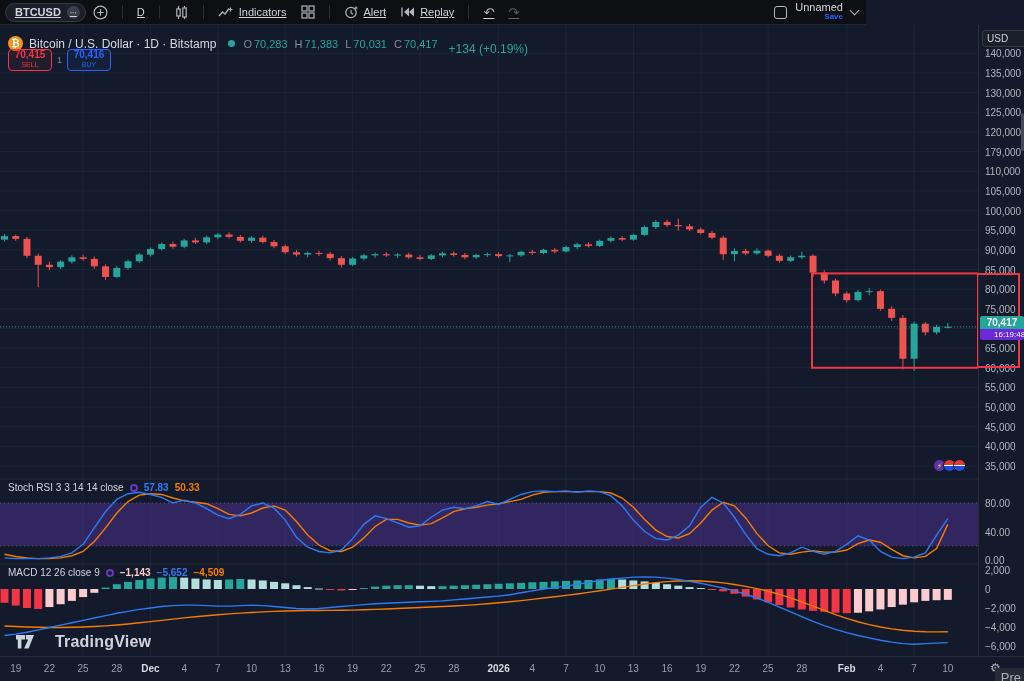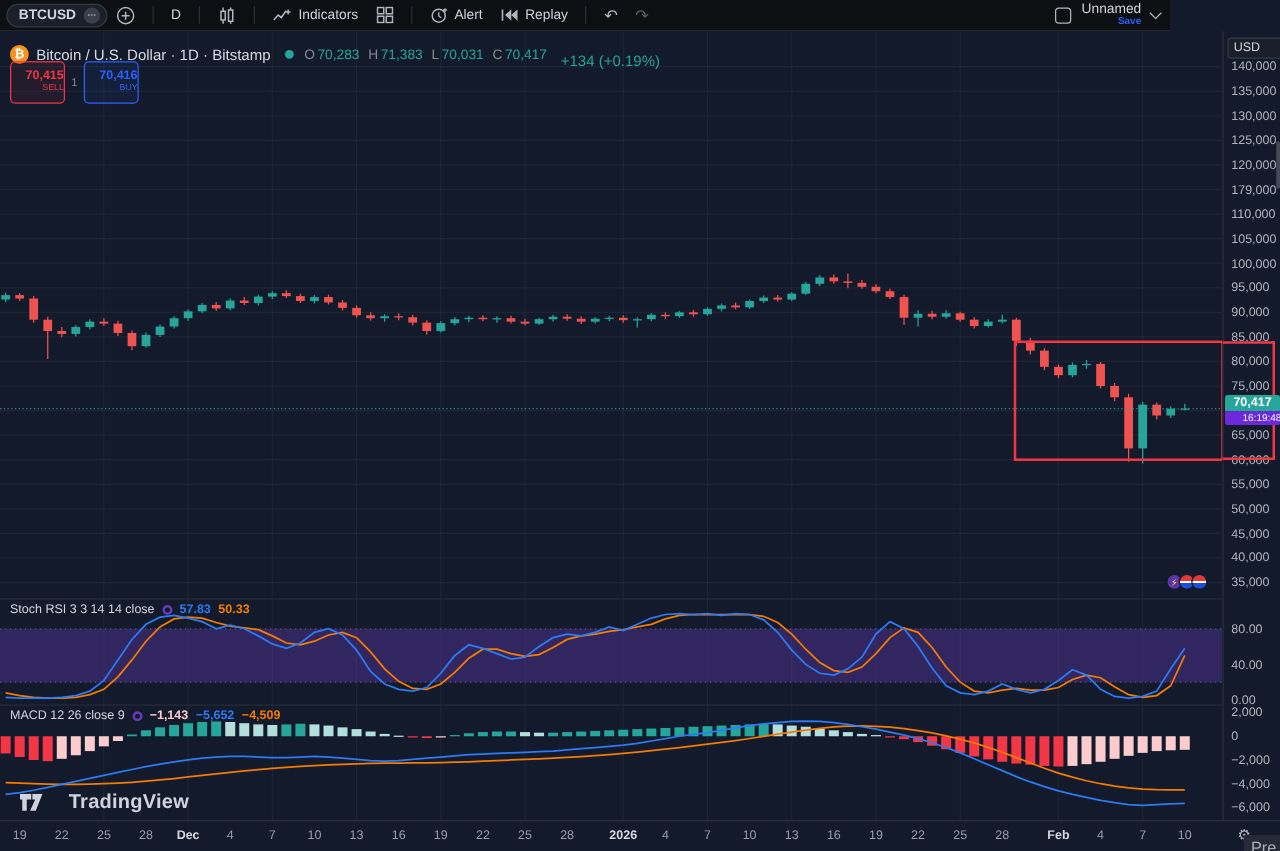--- a/index.html
+++ b/index.html
@@ -1,23 +1,23 @@
 <!DOCTYPE html>
 <html><head>
 <meta charset="utf-8">
 <style>
   * { margin:0; padding:0; box-sizing:border-box; }
   html,body { width:1024px; height:681px; overflow:hidden; background:#131a2b;
               font-family:"Liberation Sans","DejaVu Sans",sans-serif; }
   #app { position:relative; width:1024px; height:681px; background:#131a2b; }
 
   
-  #toolbar { position:absolute; left:0; top:0; width:936px; height:25px;
+  #toolbar { position:absolute; left:0; top:0; width:866px; height:25px;
              background:#0e0f13; border-bottom:1px solid #22262f;
-             display:flex; align-items:center; color:#d1d4dc; font-size:11px; z-index:40; }
+             display:flex; align-items:center; color:#d1d4dc; font-size:11px; z-index:40;text-decoration:underline; }
   .tb-group { display:flex; align-items:center; height:100%; }
   .tb-sep { width:1px; height:14px; background:#2a2e39; margin:0 7px; }
   .tb-btn { display:flex; align-items:center; gap:5px; padding:0 7px; height:100%;
             color:#cfd3dc; cursor:pointer; white-space:nowrap; }
   .symbol-pill { display:flex; align-items:center; gap:6px; margin-left:5px;
                  background:#1b1f2a; border:1px solid #363a45; border-radius:10px;
                  height:19px; padding:0 5px 0 9px; font-weight:bold; }
   .pill-circle { width:13px; height:13px; border-radius:50%; background:#3a3f4b;
                  color:#9ba0ab; font-size:7px; line-height:13px; text-align:center; }
   .icon { color:#b2b5be; font-size:13px; line-height:1; }
@@ -37,22 +37,22 @@
             font-size:12px; color:#d7dae2; z-index:20; }
   .btc-badge { width:15px; height:15px; border-radius:50%; background:#f7931a; color:#fff;
                font-size:10px; font-weight:bold; text-align:center; line-height:15px; }
   .mkt-dot { width:7px; height:7px; border-radius:50%; background:#26a69a; margin:0 2px 0 6px; }
   .ohlc { font-size:11px; color:#868b98; display:flex; gap:2px; }
   .ohlc b { color:#26a69a; font-weight:normal; margin-right:5px; }
   .chg { color:#26a69a; font-size:12px;margin-top:11px; }
 
   
   #trade-row { position:absolute; left:8px; top:24px; display:flex; align-items:center; gap:5px; z-index:20; }
-  .trade-btn { width:44px; height:34px; border-radius:4px; display:flex; flex-direction:column;
-               align-items:flex-end; justify-content:center; line-height:10px; cursor:pointer; }
+  .trade-btn { width:44px; height:22px; border-radius:4px; display:flex; flex-direction:column;
+               align-items:center; justify-content:center; line-height:10px; cursor:pointer; }
   .sell { border:1px solid #f23645; color:#f23645; background:rgba(242,54,69,0.07); }
   .buy  { border:1px solid #2962ff; color:#2962ff; background:rgba(41,98,255,0.07); }
   .trade-price { font-size:10px; font-weight:bold; }
   .trade-cap { font-size:7px; }
   .spread { color:#868b98; font-size:9px; }
 
   
   #price-axis { position:absolute; left:978px; top:0; width:46px; height:631px;
                 border-left:1px solid #2a2e39; background:#131a2b; z-index:10; cursor:ns-resize; }
   .pa-label { position:absolute; left:6px; font-size:10px; color:#b2b5be; }

